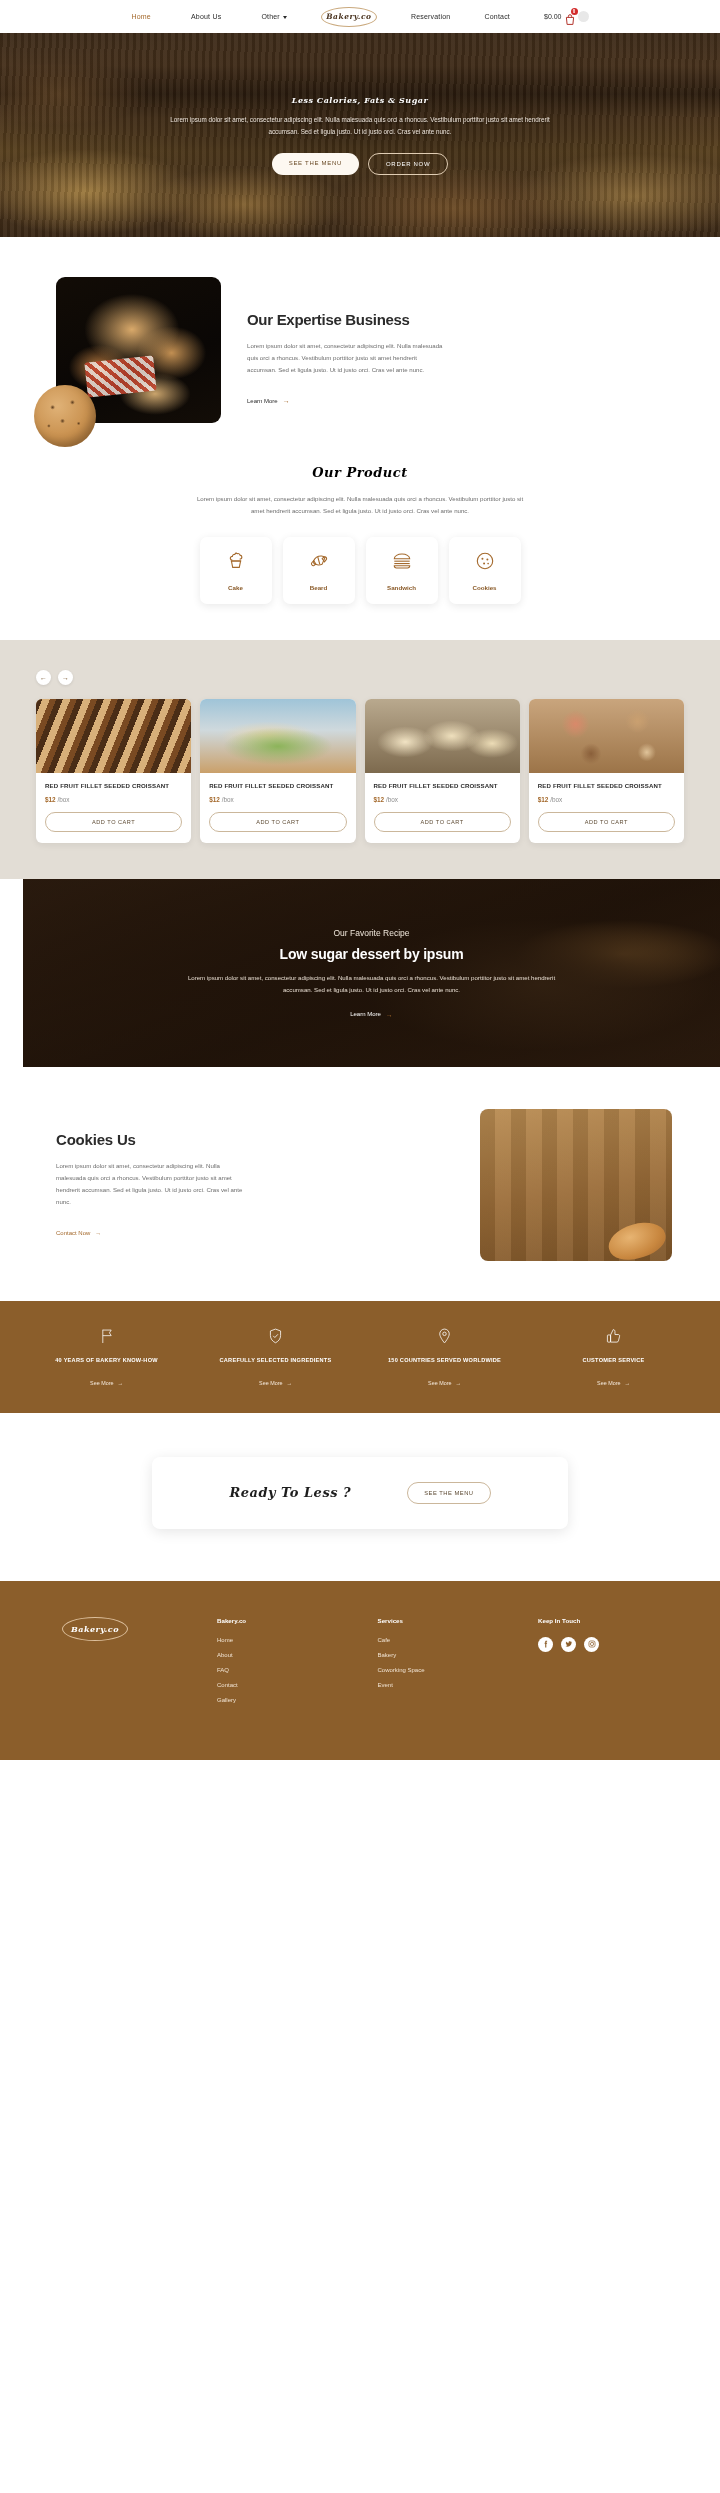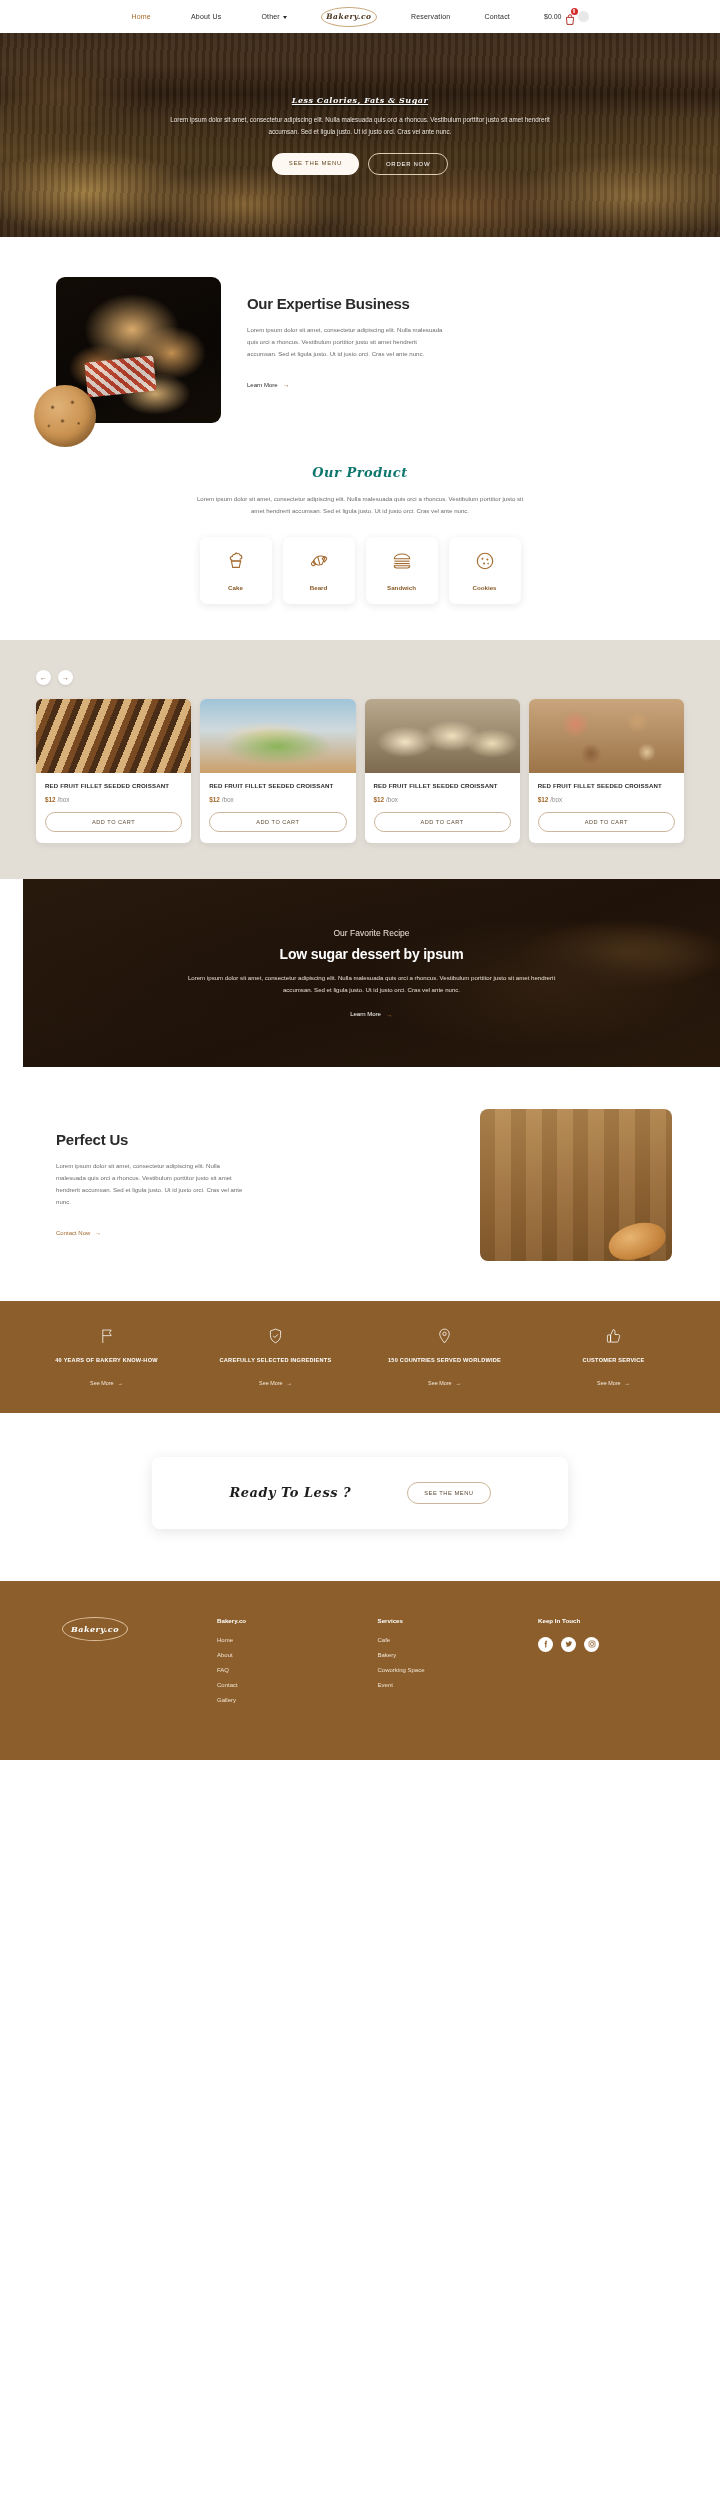--- a/index.html
+++ b/index.html
@@ -52,39 +52,39 @@
     content:""; position:absolute; inset:0;
     background:
       repeating-linear-gradient(92deg, rgba(0,0,0,.10) 0 3px, rgba(255,255,255,.045) 3px 7px),
       radial-gradient(ellipse 22% 30% at 12% 78%, rgba(226,180,92,.55), transparent 70%),
       radial-gradient(ellipse 20% 26% at 34% 84%, rgba(206,158,78,.45), transparent 70%),
       radial-gradient(ellipse 26% 30% at 63% 86%, rgba(150,104,52,.5), transparent 70%),
       radial-gradient(ellipse 24% 30% at 88% 80%, rgba(212,168,88,.45), transparent 70%),
       radial-gradient(ellipse 18% 22% at 8% 30%, rgba(120,84,44,.5), transparent 70%);
   }
   .hero > * { position:relative; z-index:2; }
-  .hero-kicker { font-size:8px; margin-bottom:9px; text-shadow:0 1px 2px rgba(0,0,0,.5);text-decoration:underline; }
+  .hero-kicker { font-size:8px; margin-bottom:9px; text-shadow:0 1px 2px rgba(0,0,0,.5); }
   .hero-title {
     font-size:21px; font-weight:700; letter-spacing:-.3px; margin-bottom:10px;
     text-shadow:0 1px 4px rgba(0,0,0,.45);
   }
   .hero-text {
     font-size:6.3px; line-height:1.85; max-width:392px; color:#f0e7dd;
     text-shadow:0 1px 2px rgba(0,0,0,.5); margin-bottom:15px;
   }
   .hero-btns { display:flex; gap:9px; }
   .btn {
     font-size:6px; letter-spacing:.7px; padding:7px 17px; border-radius:20px;
     cursor:pointer; white-space:nowrap; font-weight:500;
   }
   .btn-light { background:#fdf8f1; color:#6a4a26; }
   .btn-ghost { border:1px solid #e0cdb4; color:#fff; background:transparent; }
 
   
-  .expertise { padding:40px 56px 30px; display:flex; gap:26px; align-items:flex-start; position:relative; }
+  .expertise { padding:40px 56px 30px; display:flex; gap:26px; align-items:center; position:relative; }
   .exp-imgwrap { position:relative; flex:0 0 165px; }
   .exp-img {
     width:165px; height:146px; border-radius:9px; overflow:hidden;
     background:
       radial-gradient(ellipse 40% 34% at 46% 36%, #d9a96a, transparent 72%),
       radial-gradient(ellipse 30% 26% at 70% 52%, #c28f52, transparent 70%),
       radial-gradient(ellipse 26% 22% at 26% 62%, #b5793f, transparent 70%),
       radial-gradient(ellipse 30% 20% at 60% 80%, #caa46c, transparent 72%),
       linear-gradient(160deg,#120c06,#0a0705 60%,#130d07);
   }
@@ -109,21 +109,21 @@
       radial-gradient(circle 3px at 24% 66%, #5a3b1d, transparent 60%);
   }
   .exp-body { padding-top:18px; flex:1; }
   .exp-title { font-size:15px; font-weight:700; line-height:1.22; letter-spacing:-.3px; margin-bottom:11px; }
   .exp-text { font-size:6.1px; line-height:1.95; color:#6d6d6d; margin-bottom:13px; max-width:200px; }
   .link-more { font-size:6px; color:#2b2b2b; display:inline-flex; align-items:center; gap:5px; cursor:pointer; }
   .arrow-r { color:#a4692c; font-size:7px; }
 
   
   .products { padding:12px 0 36px; text-align:center; }
-  .sec-script { font-size:13px; color:#0f766e; margin-bottom:13px; }
+  .sec-script { font-size:13px; color:#000000; margin-bottom:13px; }
   .sec-sub { font-size:6.1px; line-height:1.95; color:#6d6d6d; max-width:330px; margin:0 auto 20px; }
   .cat-row { display:flex; gap:11px; justify-content:center; }
   .cat-card {
     width:72px; height:67px; background:#fff; border-radius:7px;
     box-shadow:0 2px 9px rgba(0,0,0,.09);
     display:flex; flex-direction:column; align-items:center; justify-content:center; gap:8px;
     cursor:pointer;
   }
   .cat-label { font-size:6.2px; font-weight:700; color:#8a5a28; }
 
@@ -399,21 +399,21 @@
   <div class="recipe-title">Low sugar dessert by ipsum</div>
   <div class="recipe-text">Lorem ipsum dolor sit amet, consectetur adipiscing elit. Nulla malesuada quis orci a rhoncus. Vestibulum porttitor justo sit amet hendrerit accumsan. Sed et ligula justo. Ut id justo orci. Cras vel ante nunc.</div>
   <div class="link-more">
     <span>Learn More</span>
     <span class="arrow-r">→</span>
   </div>
 </div>
 
 <div class="contact">
   <div class="contact-body">
-    <div class="contact-title">Perfect Us</div>
+    <div class="contact-title">Cookies Us</div>
     <div class="contact-text">Lorem ipsum dolor sit amet, consectetur adipiscing elit. Nulla malesuada quis orci a rhoncus. Vestibulum porttitor justo sit amet hendrerit accumsan. Sed et ligula justo. Ut id justo orci. Cras vel ante nunc.</div>
     <div class="contact-link">
       <span>Contact Now</span>
       <span>→</span>
     </div>
   </div>
   <div class="contact-img"></div>
 </div>
 
 <div class="features">

